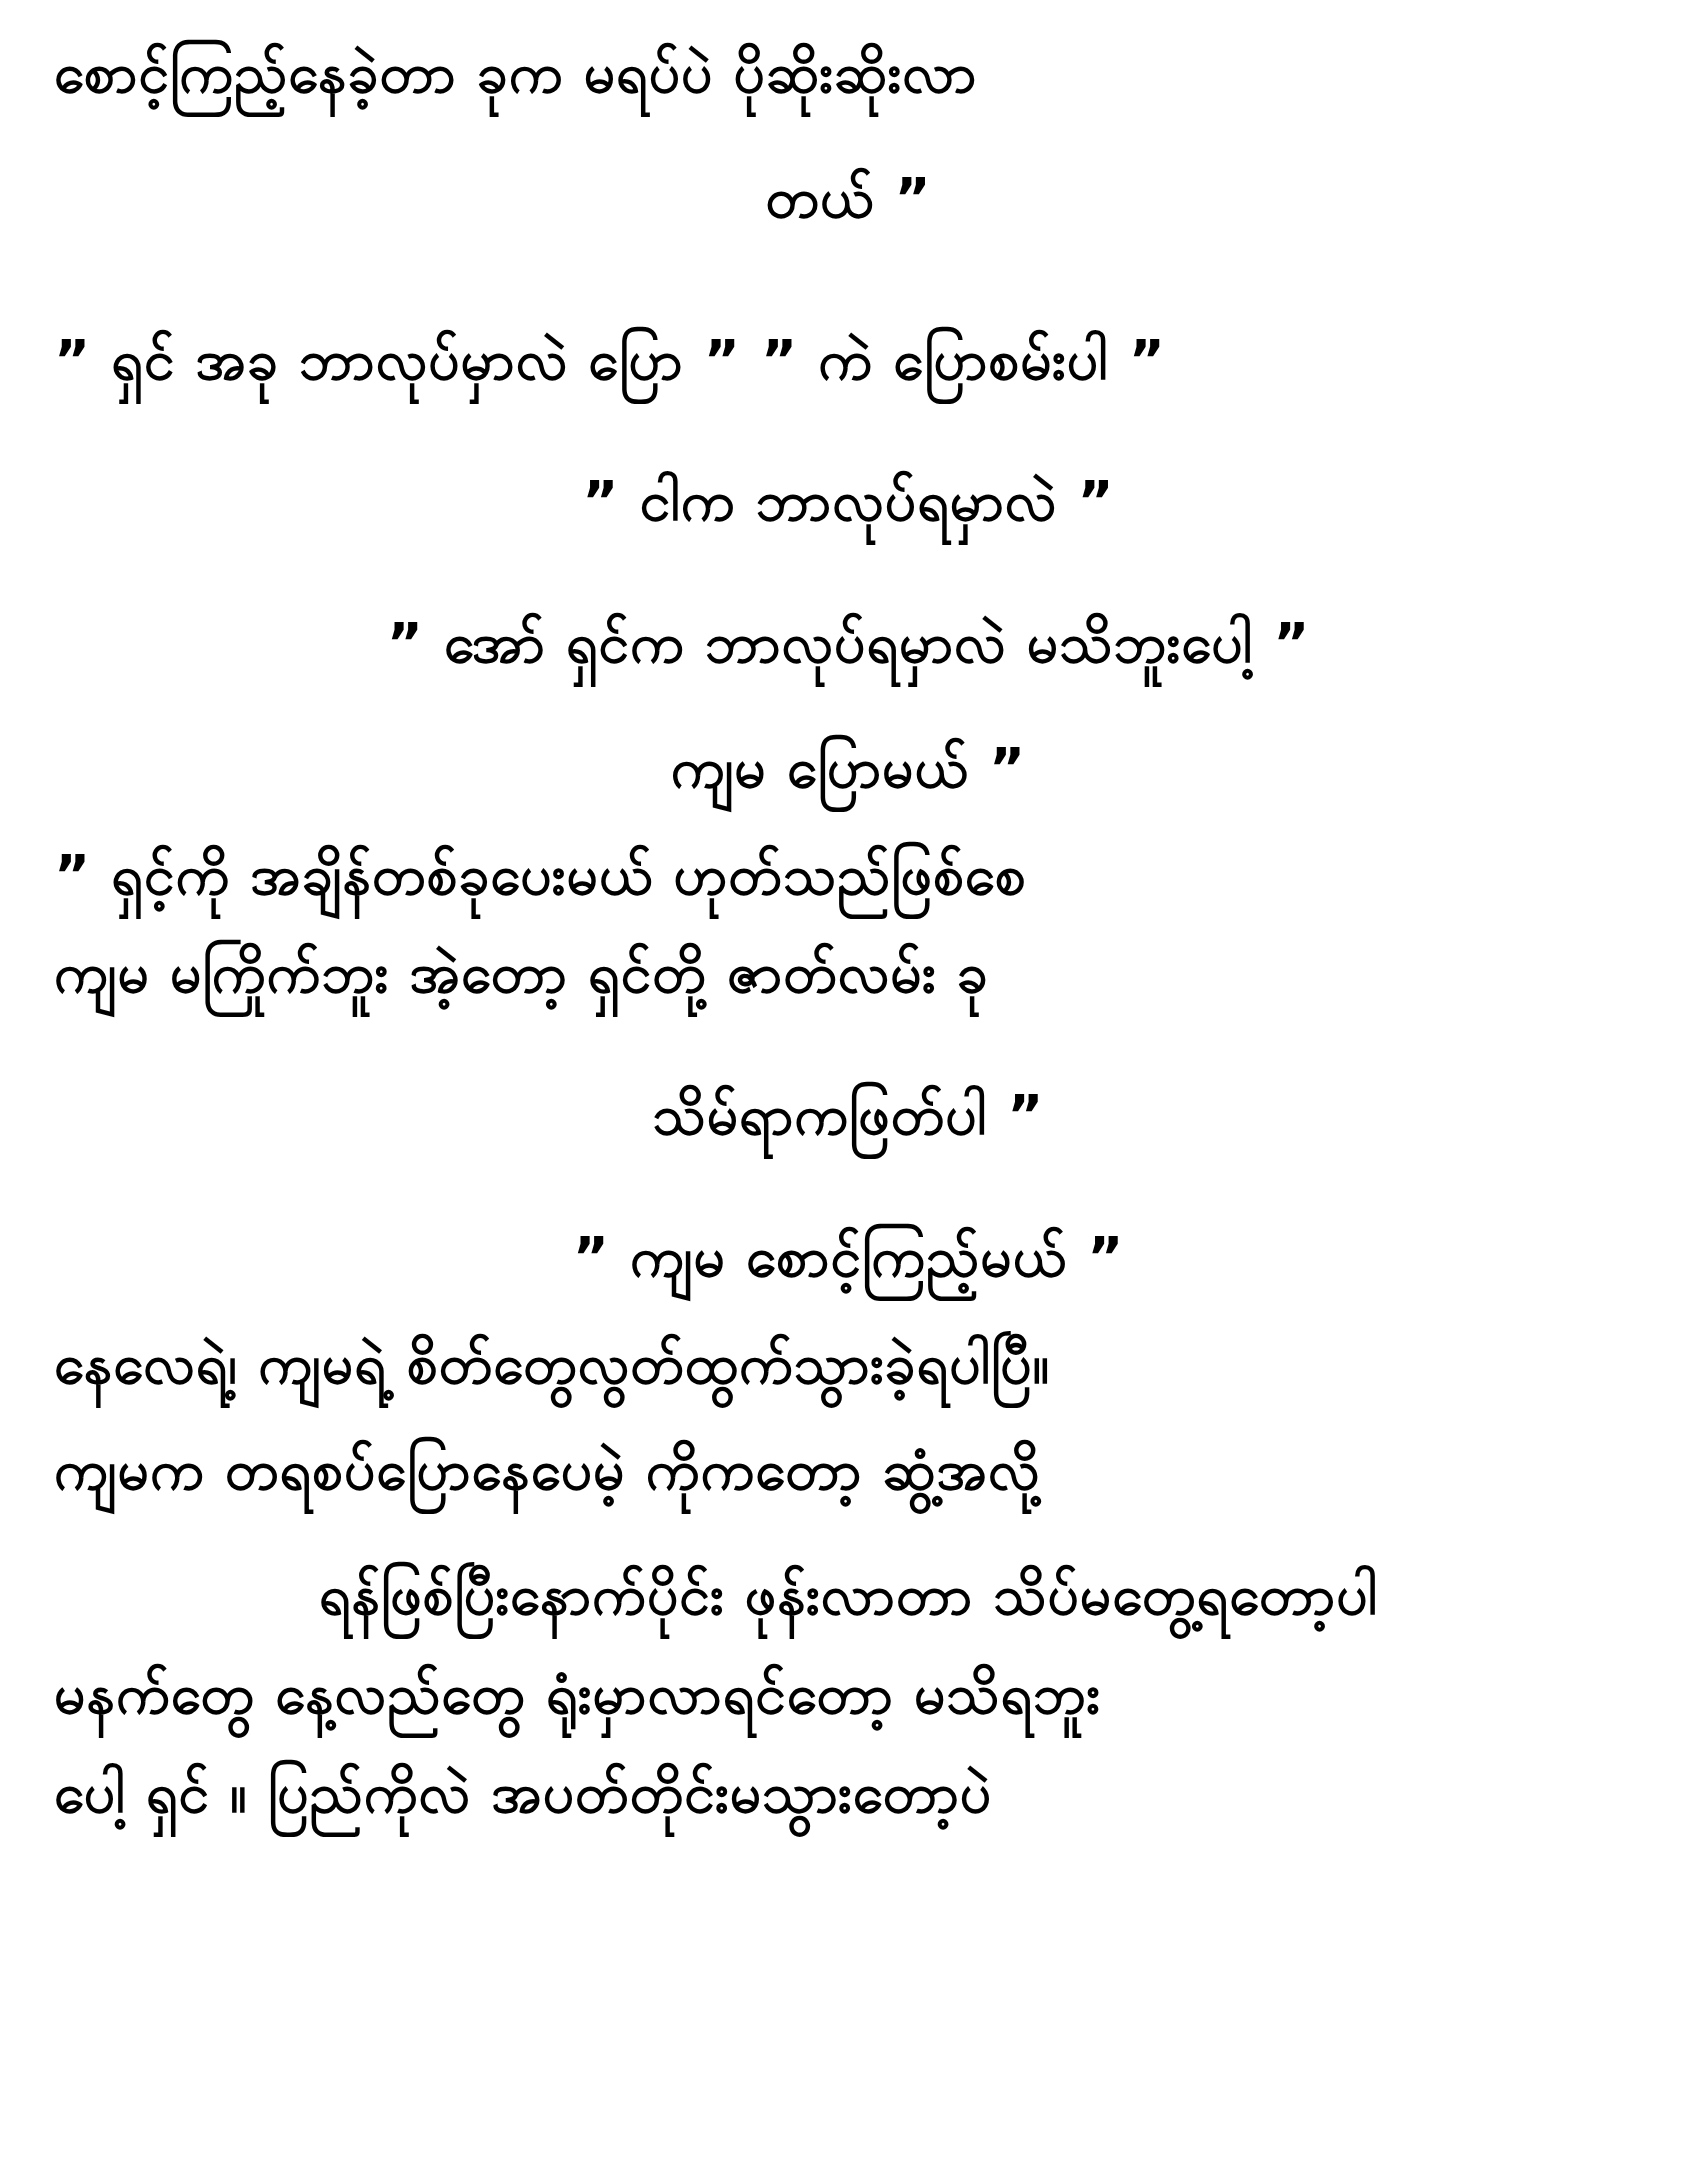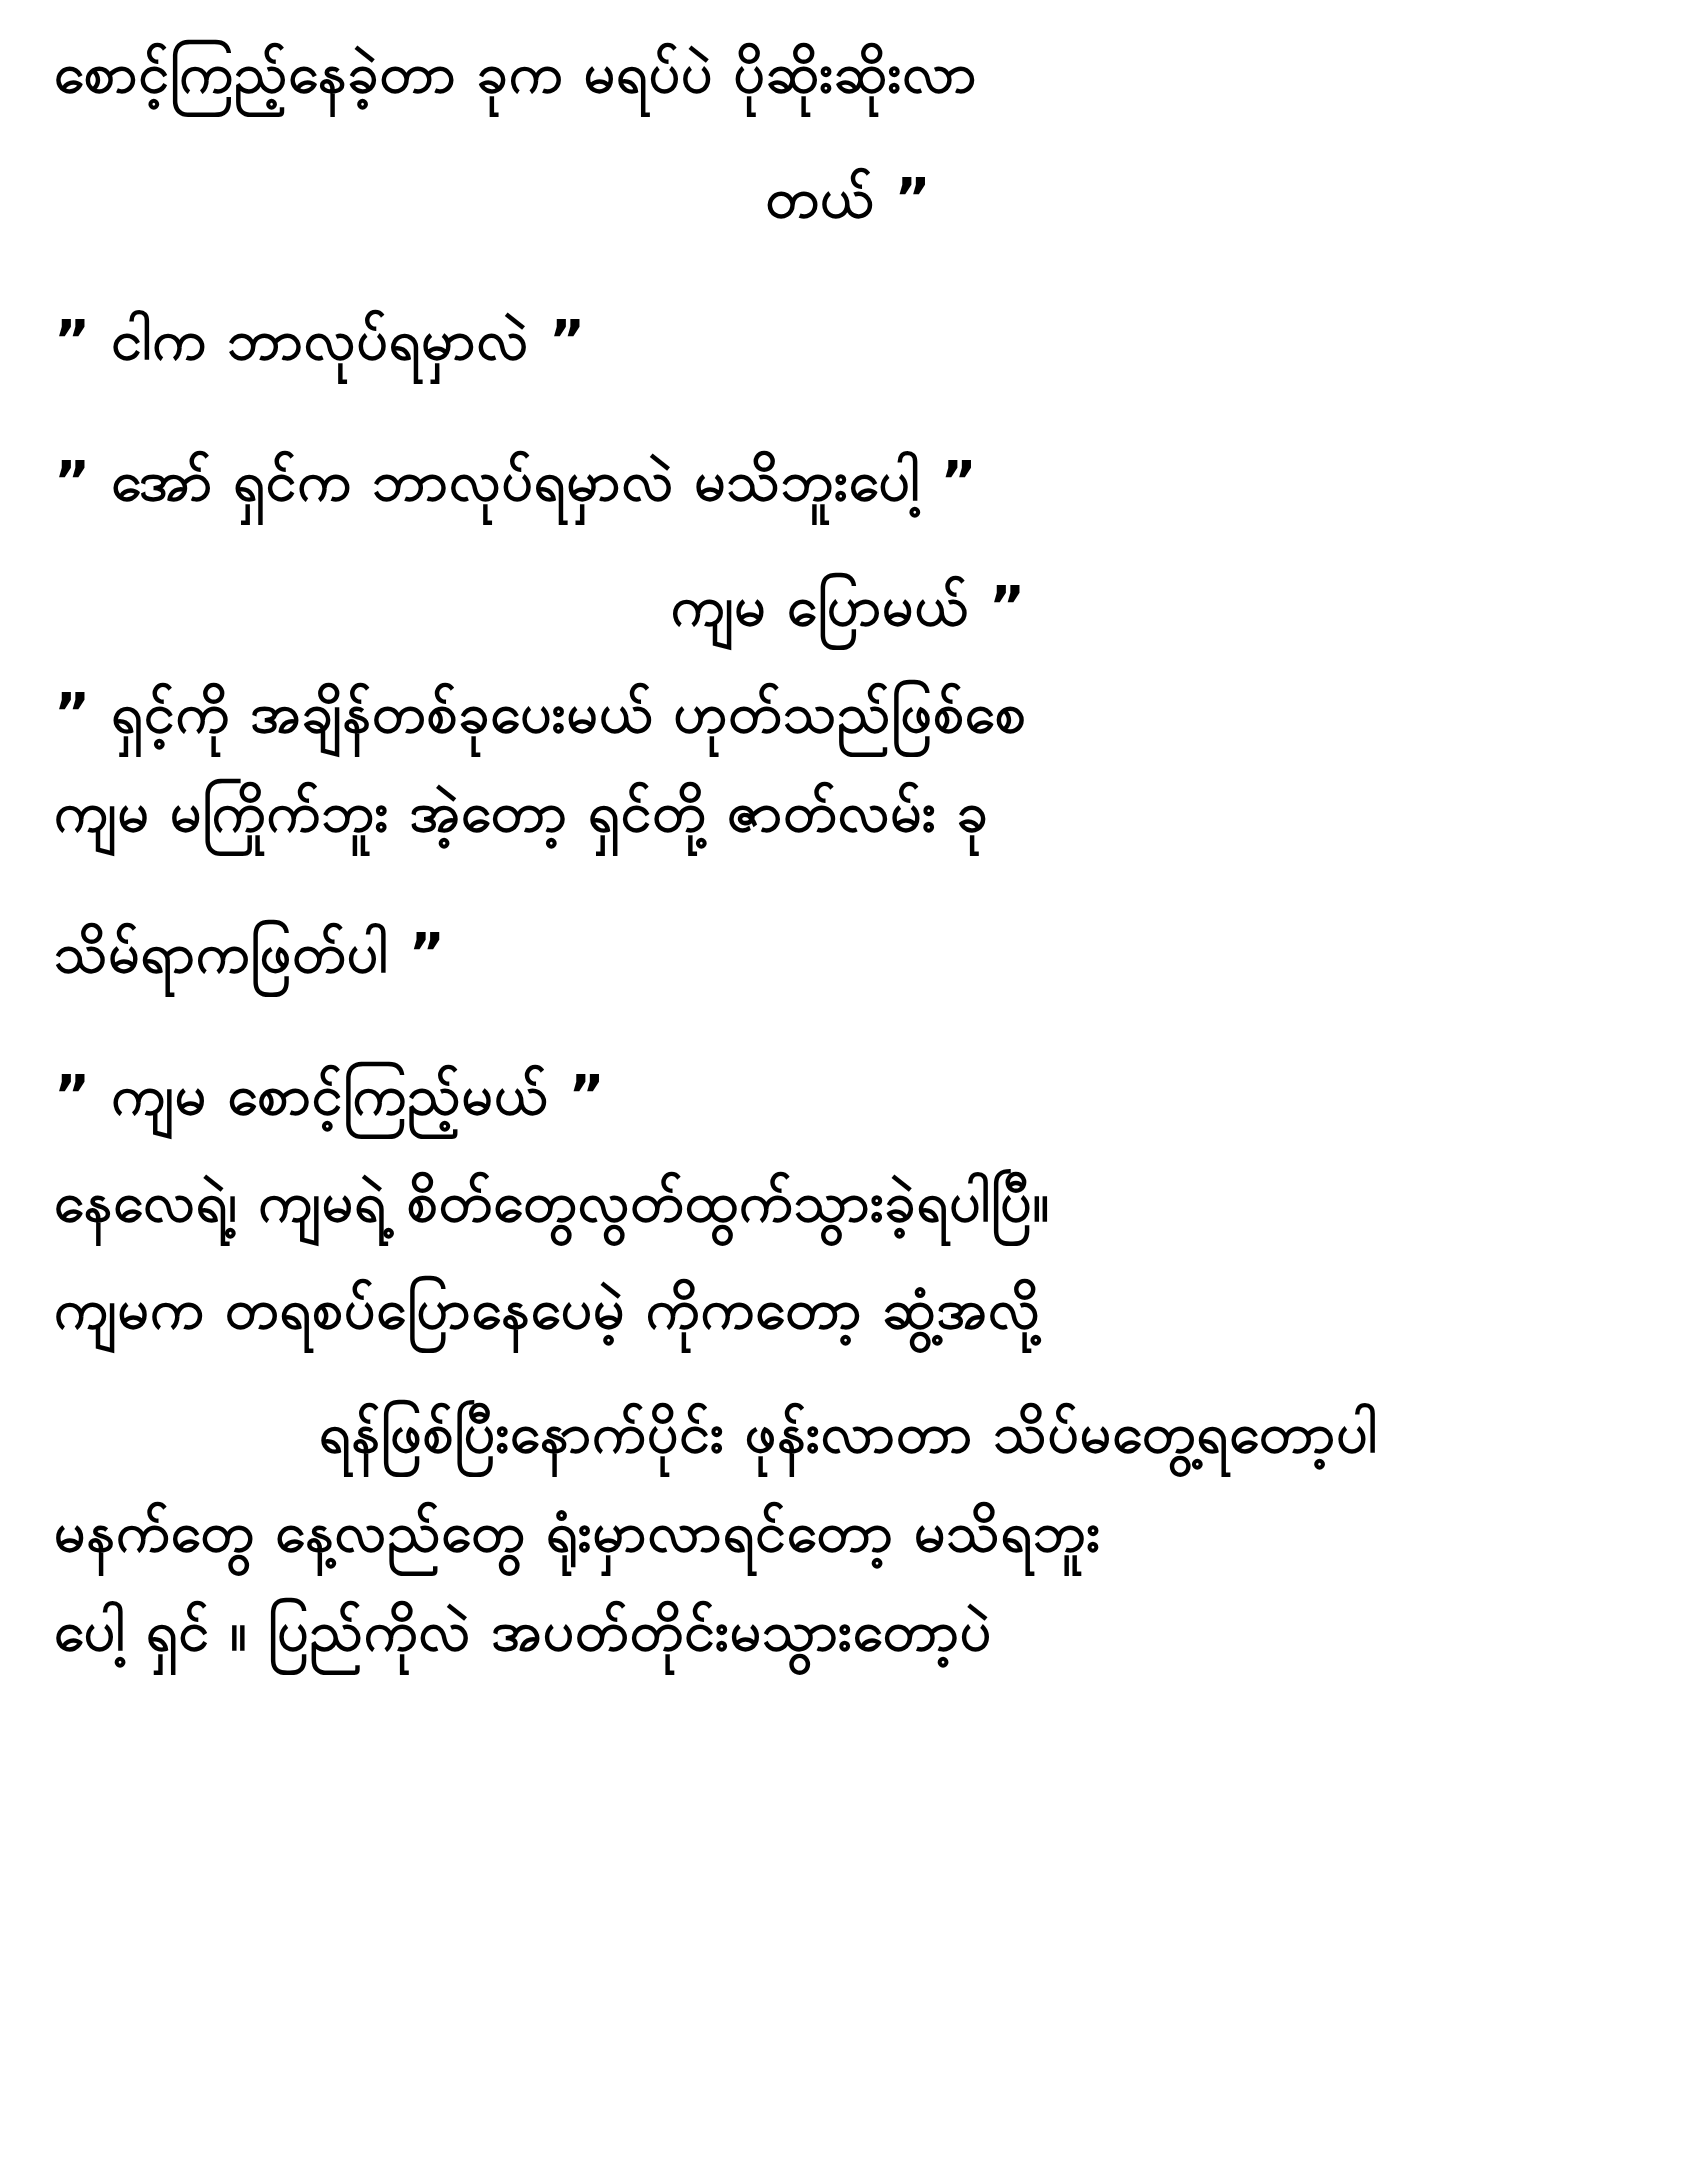--- a/index.html
+++ b/index.html
@@ -24,29 +24,30 @@
     font-weight: 700;
     line-height: 1.65;
     letter-spacing: 1px;
     white-space: pre-wrap;
     color: #000000;
   }
   
   .mt-xs { margin-top: 8px; }
   .mt-s  { margin-top: 16px; }
   .mt-m  { margin-top: 34px; text-align: center; }
-  .mt-l  { margin-top: 51px; }
+  .mt-l  { margin-top: 51px; text-align: center; }
   .mt-xl { margin-top: 71px; }
 </style>
 </head>
 <body>
 
 <div class="page">
   <p class="line">စောင့်ကြည့်နေခဲ့တာ ခုက မရပ်ပဲ ပိုဆိုးဆိုးလာ</p>
   <p class="line mt-m">တယ် ”</p>
+  <p class="line mt-xl">” ရှင် အခု ဘာလုပ်မှာလဲ ပြော ” ” ကဲ ပြောစမ်းပါ ”</p>
   <p class="line mt-l">” ငါက ဘာလုပ်ရမှာလဲ ”</p>
   <p class="line mt-l">” အော် ရှင်က ဘာလုပ်ရမှာလဲ မသိဘူးပေါ့ ”</p>
   <p class="line mt-m">ကျမ ပြောမယ် ”</p>
   <p class="line mt-s">” ရှင့်ကို အချိန်တစ်ခုပေးမယ် ဟုတ်သည်ဖြစ်စေ</p>
   <p class="line mt-xs">ကျမ မကြိုက်ဘူး အဲ့တော့ ရှင်တို့ ဇာတ်လမ်း ခု</p>
   <p class="line mt-l">သိမ်ရာကဖြတ်ပါ ”</p>
   <p class="line mt-l">” ကျမ စောင့်ကြည့်မယ် ”</p>
   <p class="line mt-s">နေလေရဲ့၊ ကျမရဲ့ စိတ်တွေလွတ်ထွက်သွားခဲ့ရပါပြီ။</p>
   <p class="line mt-s">ကျမက တရစပ်ပြောနေပေမဲ့ ကိုကတော့ ဆွံ့အလို့</p>
   <p class="line mt-m">ရန်ဖြစ်ပြီးနောက်ပိုင်း ဖုန်းလာတာ သိပ်မတွေ့ရတော့ပါ</p>

